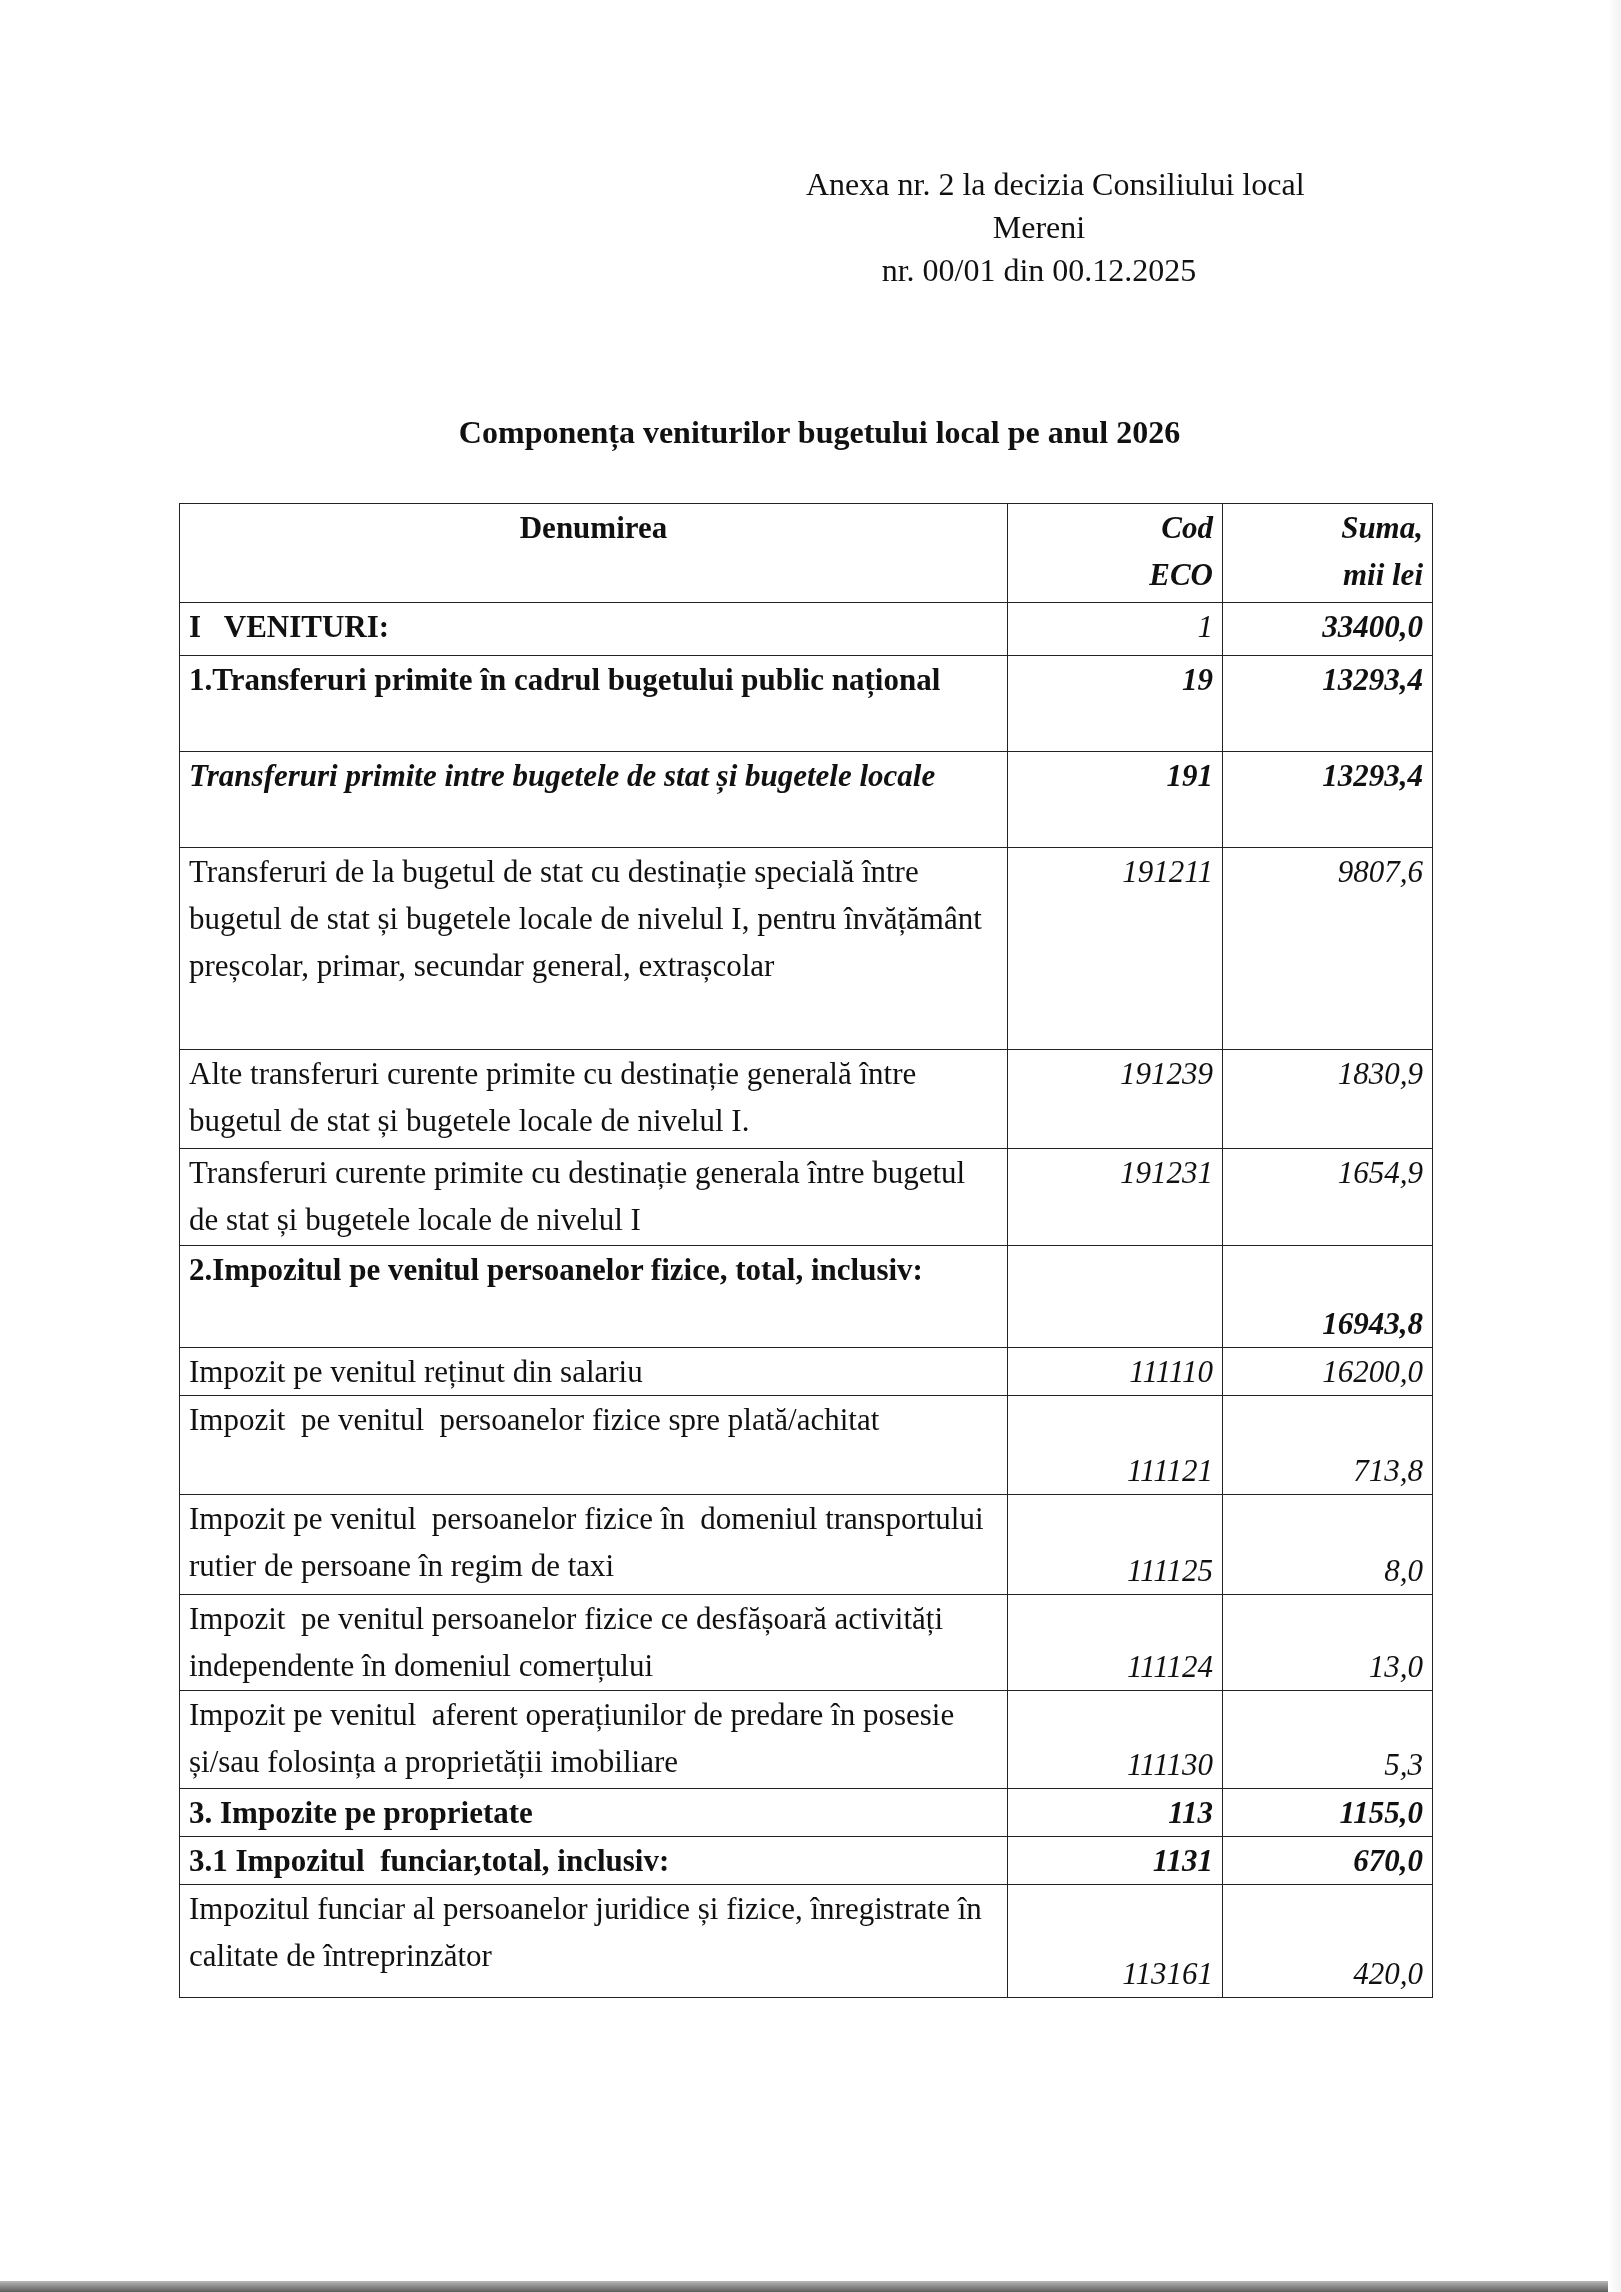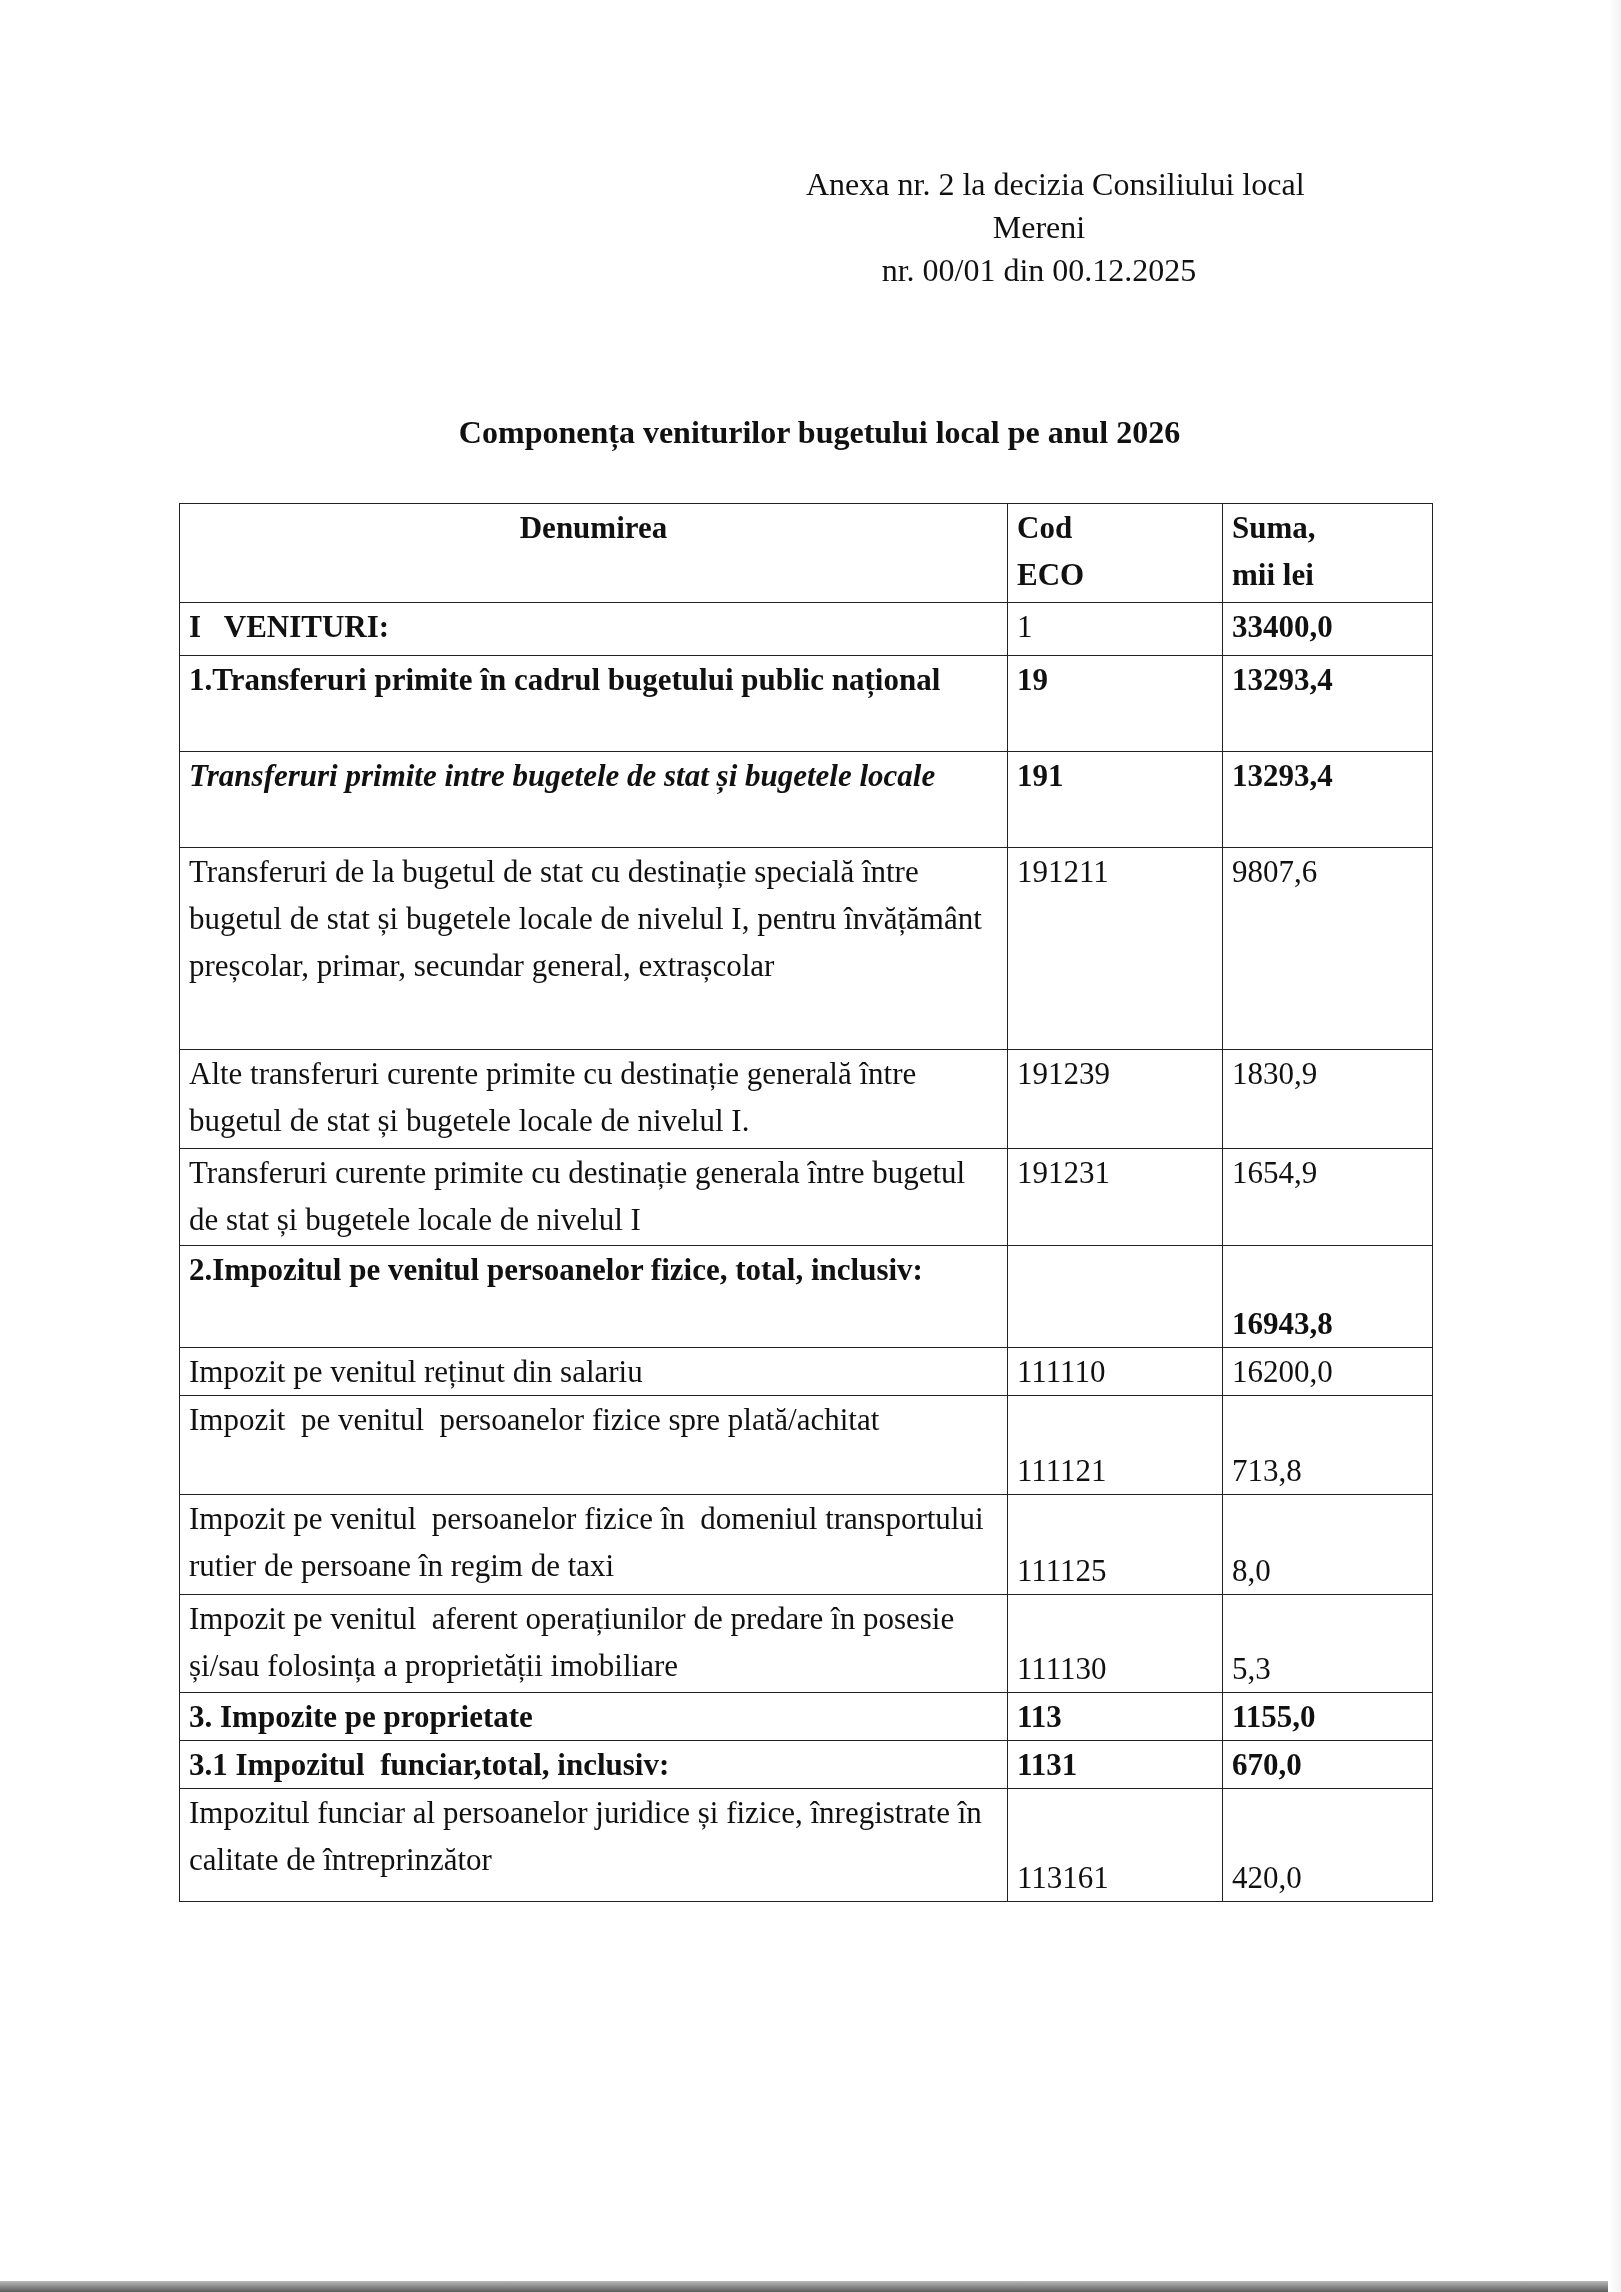--- a/index.html
+++ b/index.html
@@ -20,21 +20,21 @@
   table.budget {
     position: absolute; left: 179px; top: 503px; width: 1254px;
     border-collapse: collapse; table-layout: fixed;
     font-size: 31px; line-height: 47px;
   }
   table.budget td, table.budget th {
     border: 1.8px solid #222; padding: 0 9px; vertical-align: top; margin-top: 23px;
   }
   table.budget th { font-weight: bold; }
   col.c1 { width: 828px; } col.c2 { width: 215px; } col.c3 { width: 210px; }
-  .num { text-align: left; }
+  .num { text-align: right; font-style: italic; }
   .bold { font-weight: bold; }
   .ital { font-style: italic; }
   .bottom { vertical-align: bottom !important; }
   .scan-shadow {
     position: absolute; left: 0; top: 2281px; width: 1608px; height: 11.6px;
     background: linear-gradient(#b8b8b8, #555555);
   }
   .scan-edge {
     position: absolute; right: 0; top: 0; width: 12.5px; height: 2293px;
     background: linear-gradient(90deg, #ffffff, #f2f2f2);
@@ -116,20 +116,25 @@
     <tr style="height:99px">
       <td style="white-space:pre-wrap">Impozit  pe venitul  persoanelor fizice spre plată/achitat</td>
       <td class="num bottom">111121</td>
       <td class="num bottom">713,8</td>
     </tr>
     <tr style="height:100px">
       <td style="white-space:pre-wrap">Impozit pe venitul  persoanelor fizice în  domeniul transportului rutier de persoane în regim de taxi</td>
       <td class="num bottom">111125</td>
       <td class="num bottom">8,0</td>
     </tr>
+    <tr style="height:96px">
+      <td style="white-space:pre-wrap">Impozit  pe venitul persoanelor fizice ce desfășoară activități independente în domeniul comerțului</td>
+      <td class="num bottom">111124</td>
+      <td class="num bottom">13,0</td>
+    </tr>
     <tr style="height:98px">
       <td style="white-space:pre-wrap">Impozit pe venitul  aferent operațiunilor de predare în posesie și/sau folosința a proprietății imobiliare</td>
       <td class="num bottom">111130</td>
       <td class="num bottom">5,3</td>
     </tr>
     <tr style="height:47px">
       <td class="bold">3. Impozite pe proprietate</td>
       <td class="num bold">113</td>
       <td class="num bold">1155,0</td>
     </tr>

